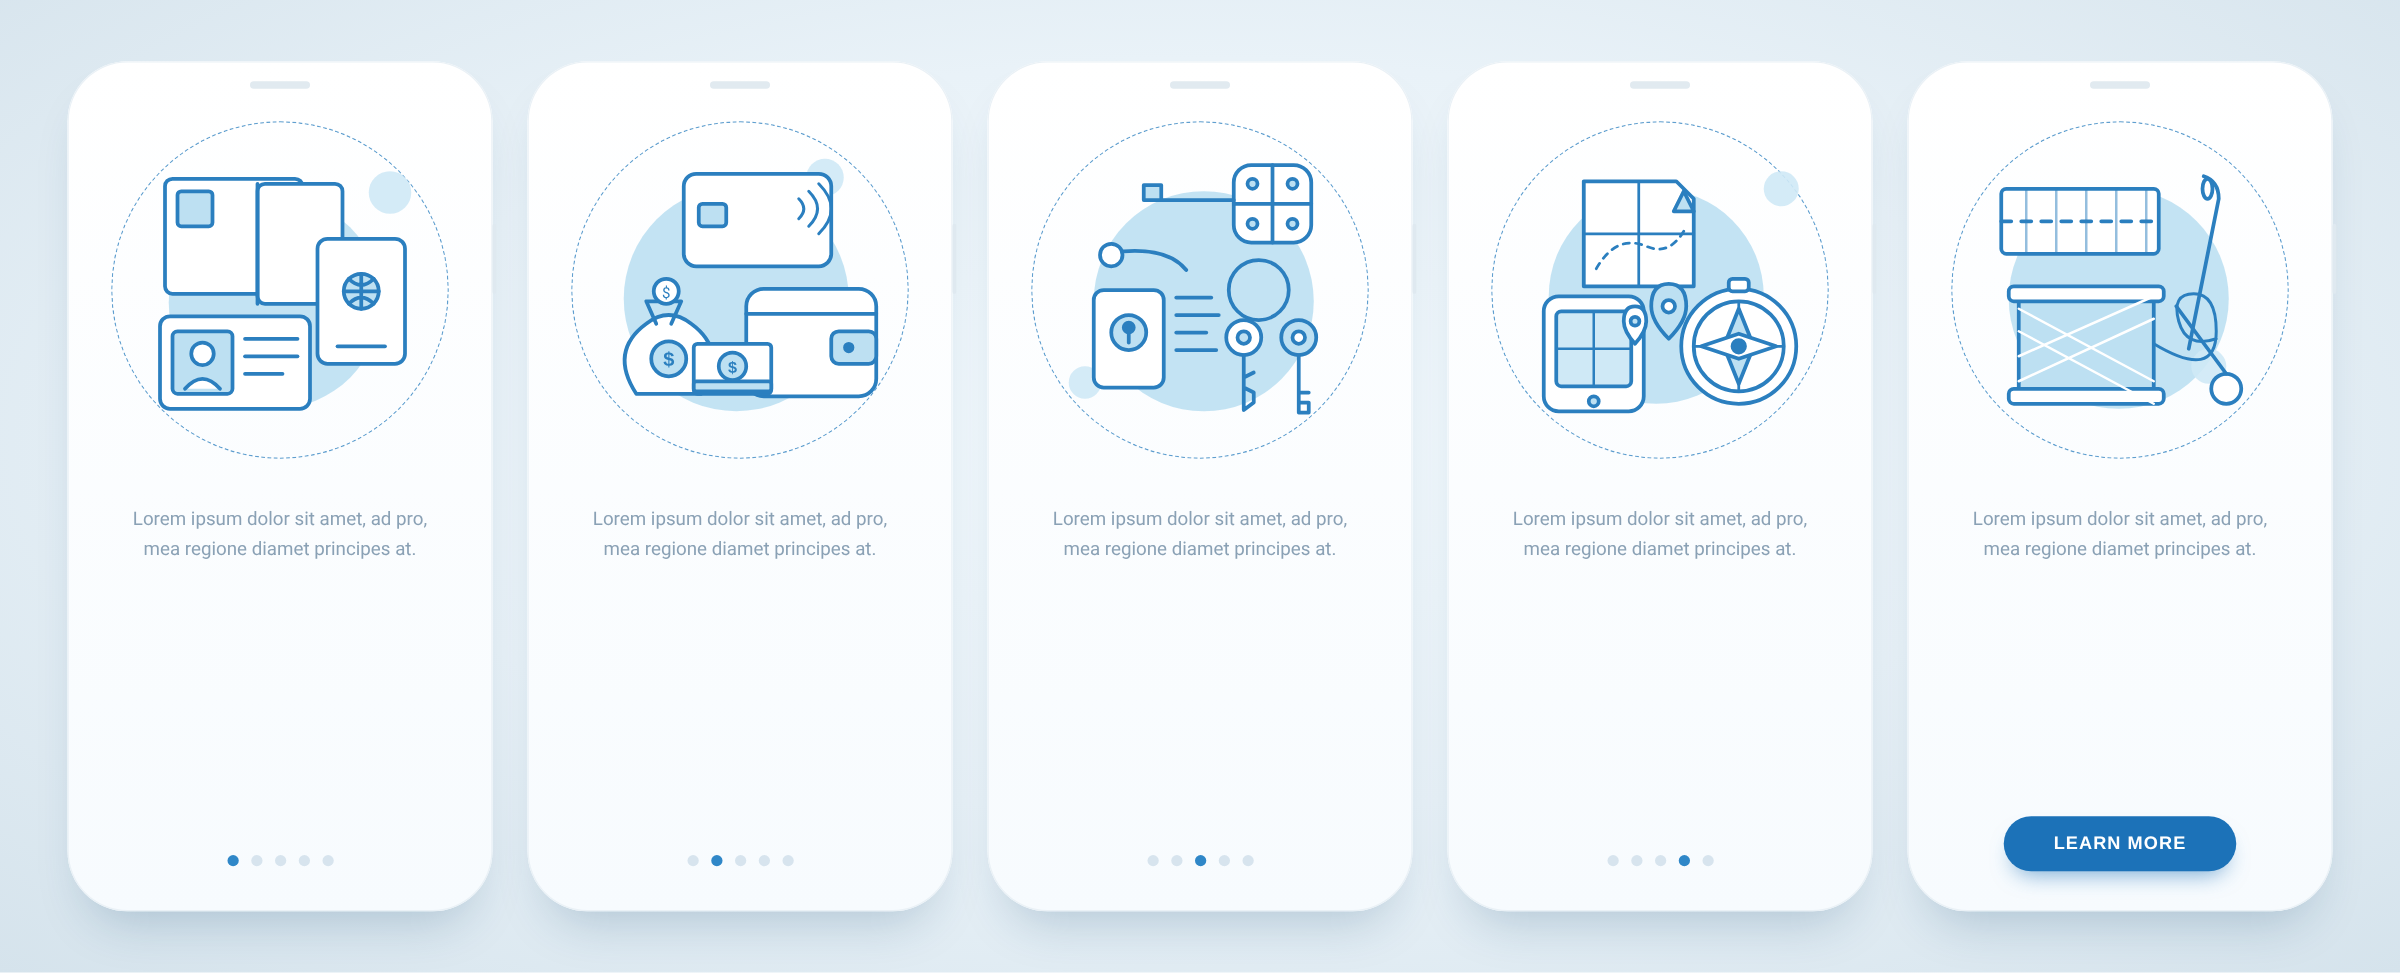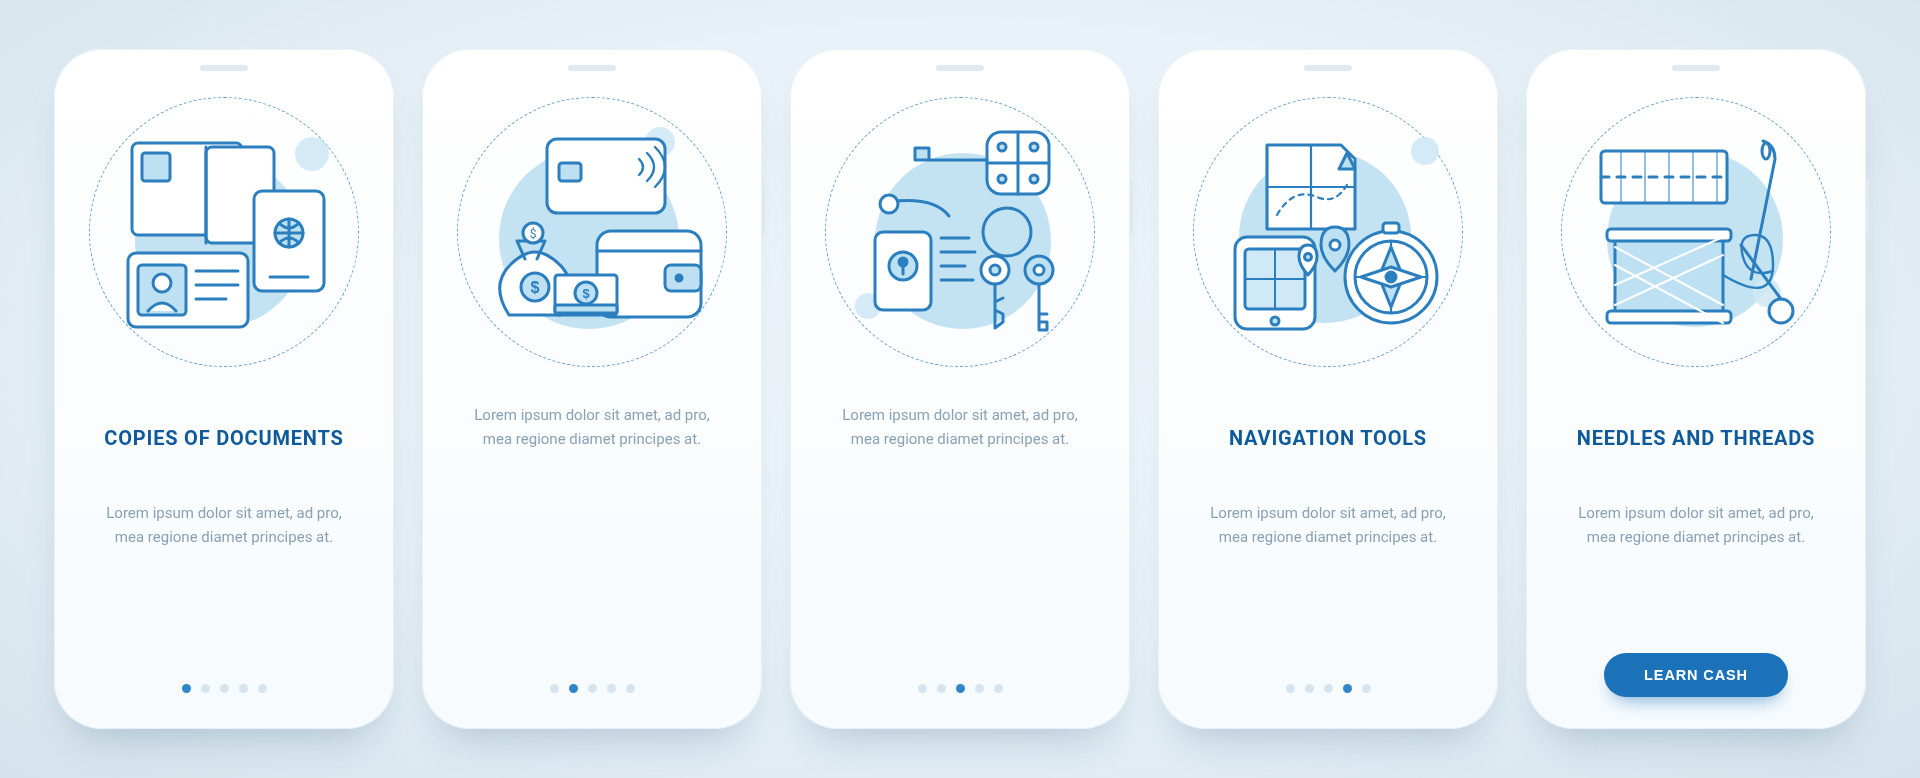--- a/index.html
+++ b/index.html
@@ -105,21 +105,20 @@
         <rect x="14" y="128" width="120" height="74" rx="8" fill="#fff"></rect>
         <rect x="24" y="140" width="48" height="50" rx="4" fill="var(--accent-fill)"></rect>
         <circle cx="48" cy="158" r="9" fill="#fff" stroke="var(--stroke)"></circle>
         <path d="M34 186 q14 -16 28 0" fill="#fff"></path>
         <line x1="82" y1="146" x2="124" y2="146"></line>
           <line x1="82" y1="160" x2="124" y2="160"></line>
           <line x1="82" y1="174" x2="112" y2="174"></line>
       </svg>
     </div>
   </div>
-  <div class="title">COPIES OF DOCUMENTS</div>
   <div class="desc">Lorem ipsum dolor sit amet, ad pro, mea regione diamet principes at.</div>
   <div class="dots">
     <span class="dot active"></span>
     <span class="dot"></span>
     <span class="dot"></span>
     <span class="dot"></span>
     <span class="dot"></span>
   </div>
 </div>
 
@@ -241,21 +240,20 @@
         <circle cx="178" cy="152" r="46" fill="#fff"></circle>
         <circle cx="178" cy="152" r="36" fill="none"></circle>
         <path d="M178 116 v8 M178 180 v8 M142 152 h8 M206 152 h8" stroke-width="2.2"></path>
         <path d="M178 122 L166 152 L178 182 L190 152 Z" fill="var(--accent-fill)"></path>
         <path d="M148 152 L178 142 L208 152 L178 162 Z" fill="#fff"></path>
         <circle cx="178" cy="152" r="5" fill="var(--stroke)"></circle>
         <rect x="170" y="98" width="16" height="10" rx="3" fill="#fff"></rect>
       </svg>
     </div>
   </div>
-  <div class="title">NAVIGATION TOOLS</div>
   <div class="desc">Lorem ipsum dolor sit amet, ad pro, mea regione diamet principes at.</div>
   <div class="dots">
     <span class="dot"></span>
     <span class="dot"></span>
     <span class="dot"></span>
     <span class="dot active"></span>
     <span class="dot"></span>
   </div>
 </div>
 
@@ -279,16 +277,15 @@
         <rect x="26" y="186" width="124" height="12" rx="4" fill="#fff"></rect>
         <path d="M34 122 L142 180 M34 140 L142 198 M34 160 L142 112 M34 180 L142 130" stroke="#fff" stroke-width="2"></path>
 
         <path d="M142 150 q50 30 50 -10 q0 -30 -18 -30 q-18 0 -12 22 q6 22 30 14" fill="none" stroke-width="2.4"></path>
 
         <circle cx="200" cy="186" r="12" fill="#fff"></circle>
         <path d="M200 174 L160 120"></path>
       </svg>
     </div>
   </div>
-  <div class="title">NEEDLES AND THREADS</div>
-  <div class="desc">Lorem ipsum dolor sit amet, ad pro, mea regione diamet principes at.</div>
-  <button class="cta">LEARN CASH</button>
+  <div class="desc">Lorem ipsum dolor sit amet, ad pro, mea regione diamet principes at.</div>
+  <button class="cta">LEARN MORE</button>
 </div>
 
 </body></html>

